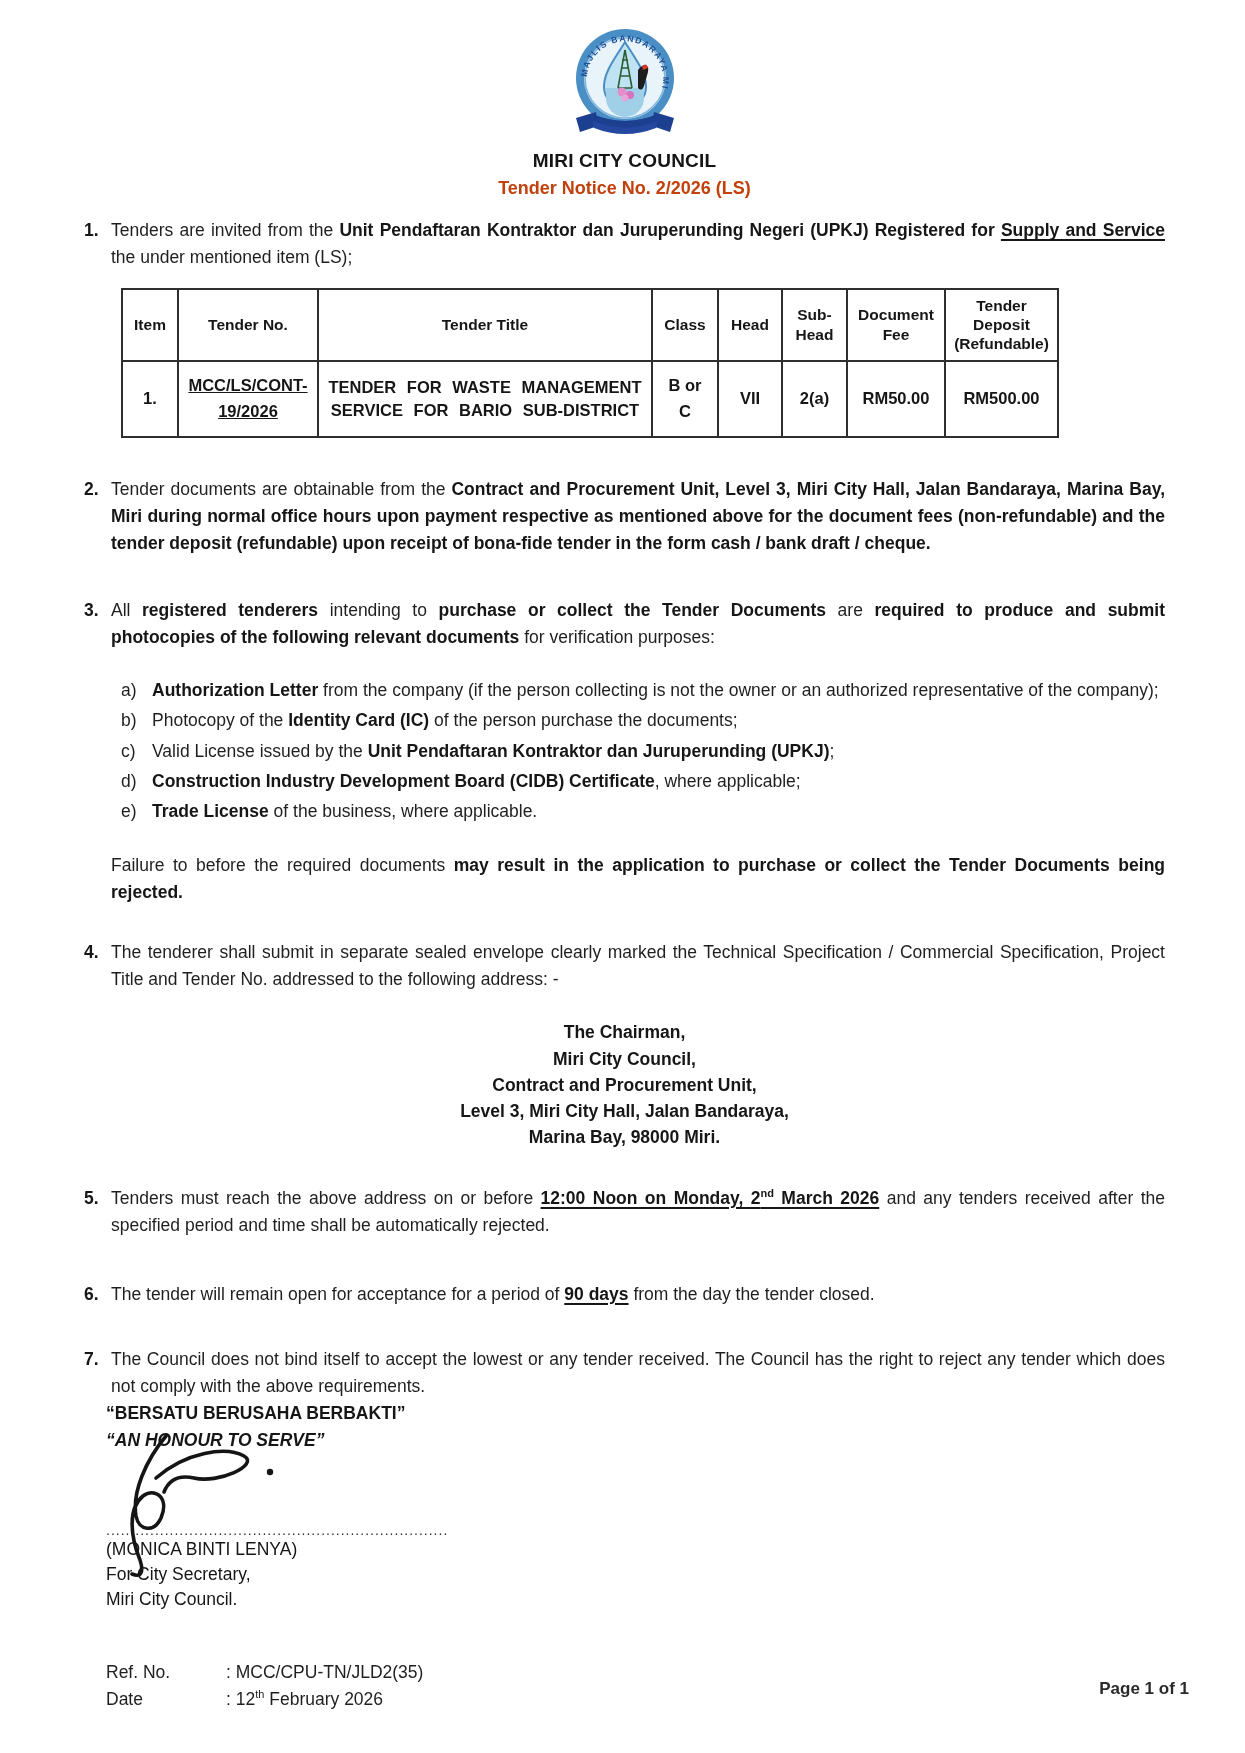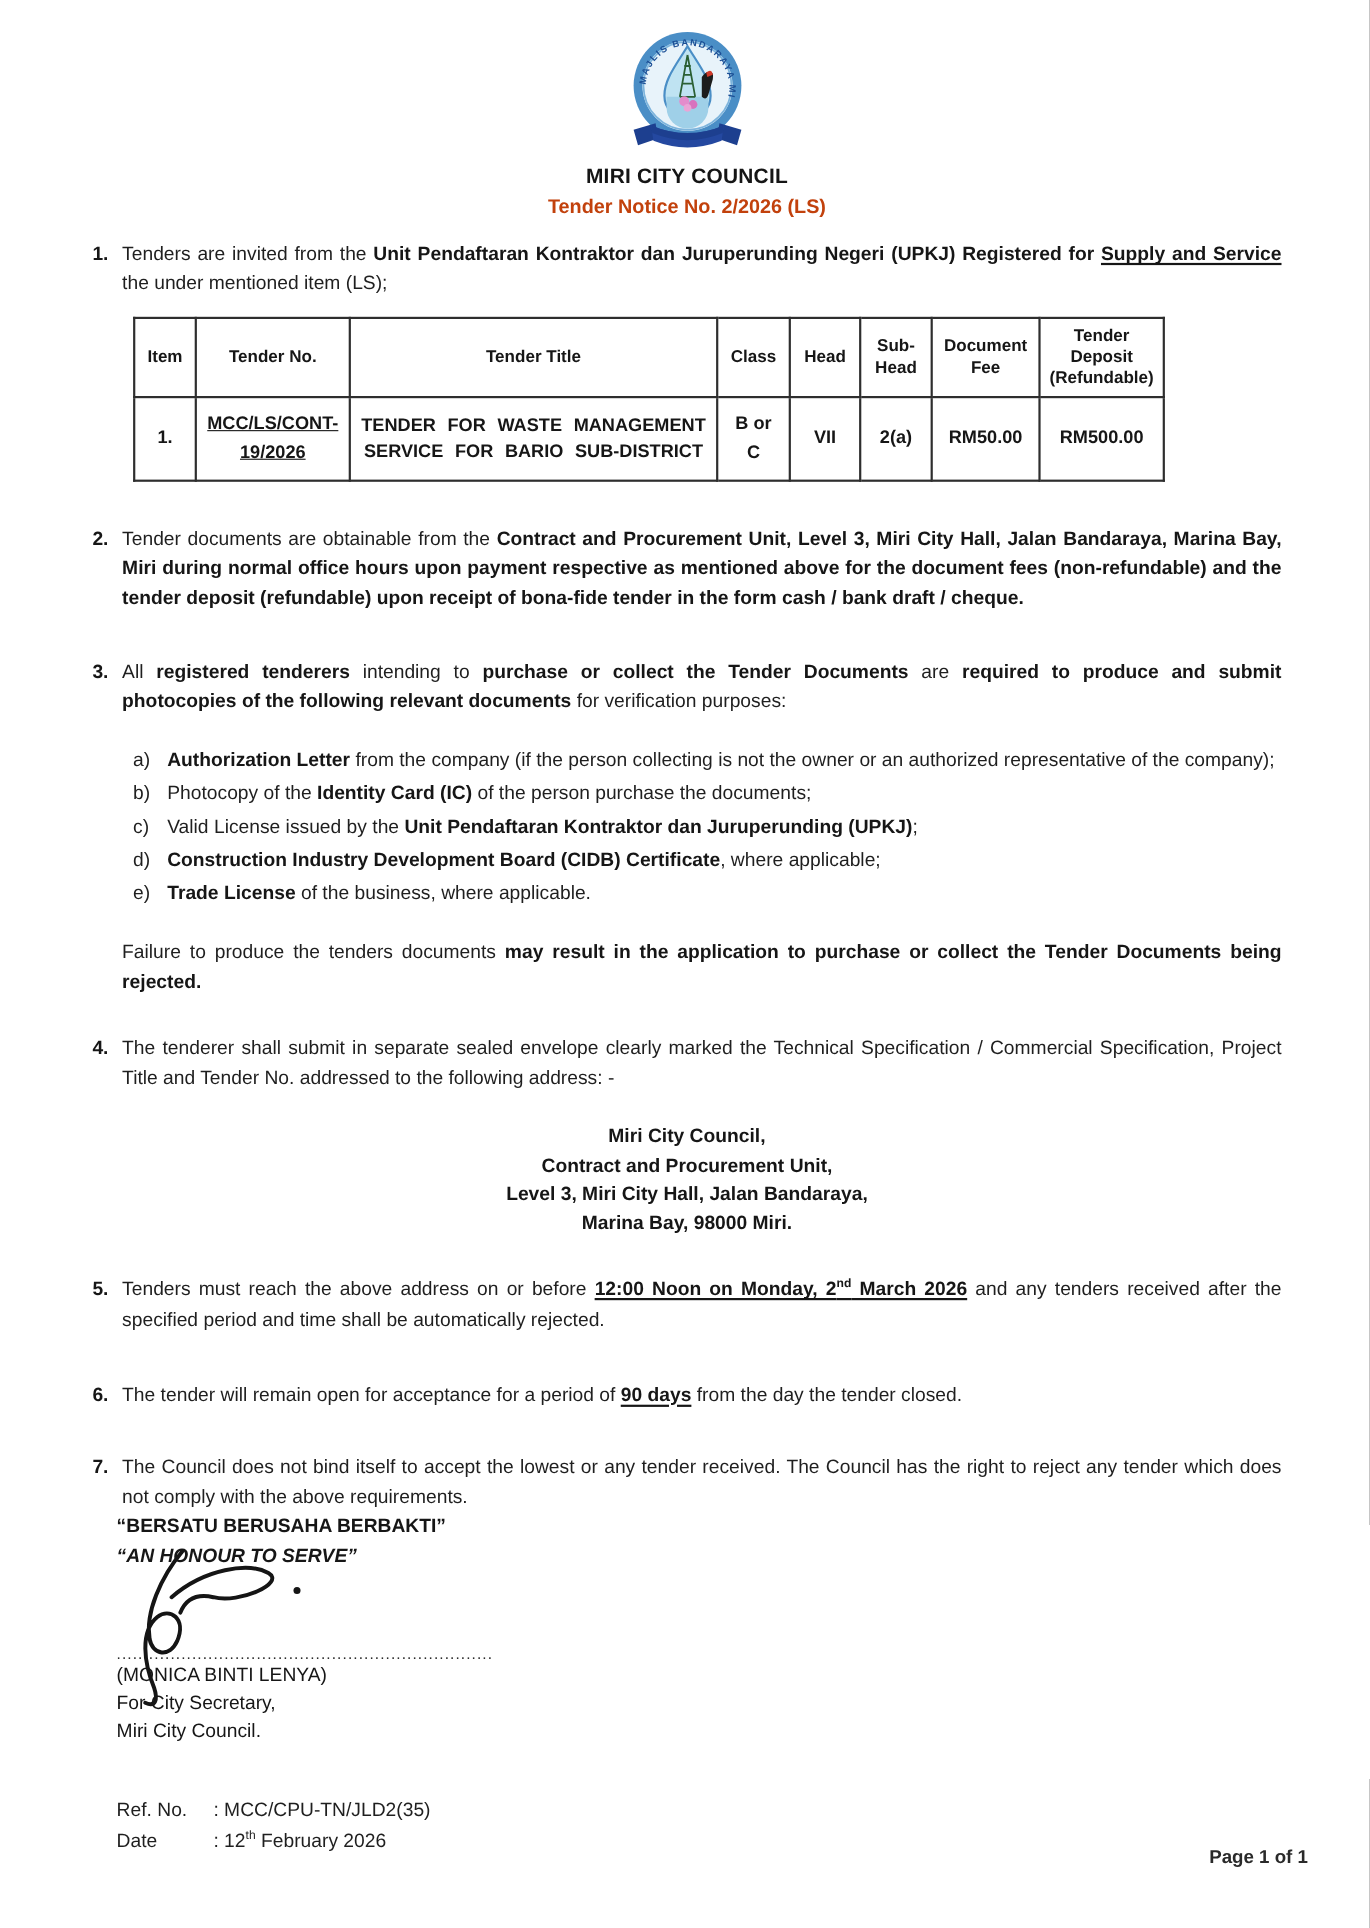--- a/index.html
+++ b/index.html
@@ -69,21 +69,21 @@
   
   .signoff { margin-left:22px; position:relative; }
   .motto1 { font-weight:700; color:#161616; }
   .motto2 { font-weight:700; font-style:italic; color:#161616; }
   .sig-svg { position:absolute; left:8px; top:30px; pointer-events:none; }
   .sig-line { margin-top:68px; font-size:14px; letter-spacing:1px; color:#2a2a2a; line-height:1; }
   .sig-name, .sig-title, .sig-org { font-weight:400; color:#161616; line-height:1.45; }
 
   
   .refblk { margin-top:46px; margin-left:22px; }
-  .refrow { display:flex; }
+  .refrow { display:flex;gap:32px; }
   .refrow .rlabel { width:88px; flex-shrink:0; }
   sup { font-size:11px; }
 
   .footer-page { position:absolute; right:56px; top:1676px; font-weight:700; color:#2a2a2a; font-size:17px; }
 </style>
 </head>
 <body>
 
 <div class="page">
   <div class="doc">
@@ -201,31 +201,32 @@
       </div>
       <div class="subitem">
         <span class="lbl">e)</span>
         <div class="txt">
           <b>Trade License</b><span> of the business, where applicable.</span>
         </div>
       </div>
     </div>
 
     <div class="fail-note mt-fail">
-      <span>Failure to produce the tenders documents </span><b>may result in the application to purchase or collect the Tender Documents being rejected.</b>
+      <span>Failure to before the required documents </span><b>may result in the application to purchase or collect the Tender Documents being rejected.</b>
     </div>
 
     <div class="clause mt-c4">
       <span class="num">4.</span>
       <div class="txt">
         <span>The tenderer shall submit in separate sealed envelope clearly marked the Technical Specification / Commercial Specification, Project Title and Tender No. addressed to the following address: -</span>
       </div>
     </div>
 
     <div class="address">
+      <div>The Chairman,</div>
       <div>Miri City Council,</div>
       <div>Contract and Procurement Unit,</div>
       <div>Level 3, Miri City Hall, Jalan Bandaraya,</div>
       <div>Marina Bay, 98000 Miri.</div>
     </div>
 
     <div class="clause mt-c5">
       <span class="num">5.</span>
       <div class="txt">
         <span>Tenders must reach the above address on or before </span><b class="u"><span>12:00 Noon on Monday, 2</span><sup>nd</sup><span> March 2026</span></b><span> and any tenders received after the specified period and time shall be automatically rejected.</span>

